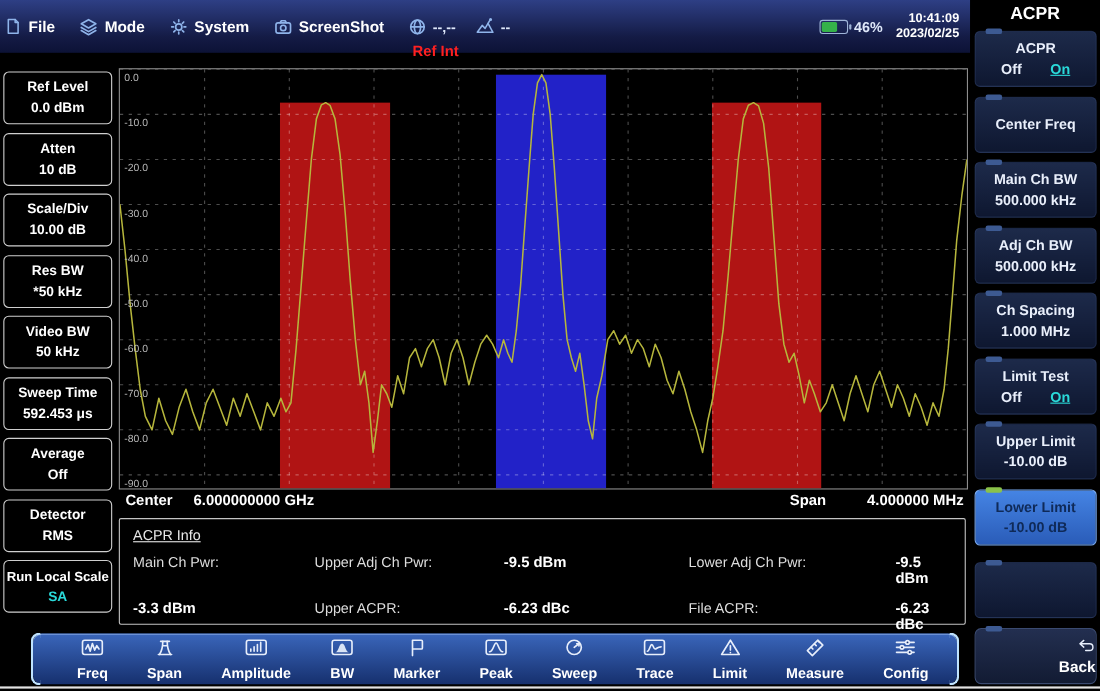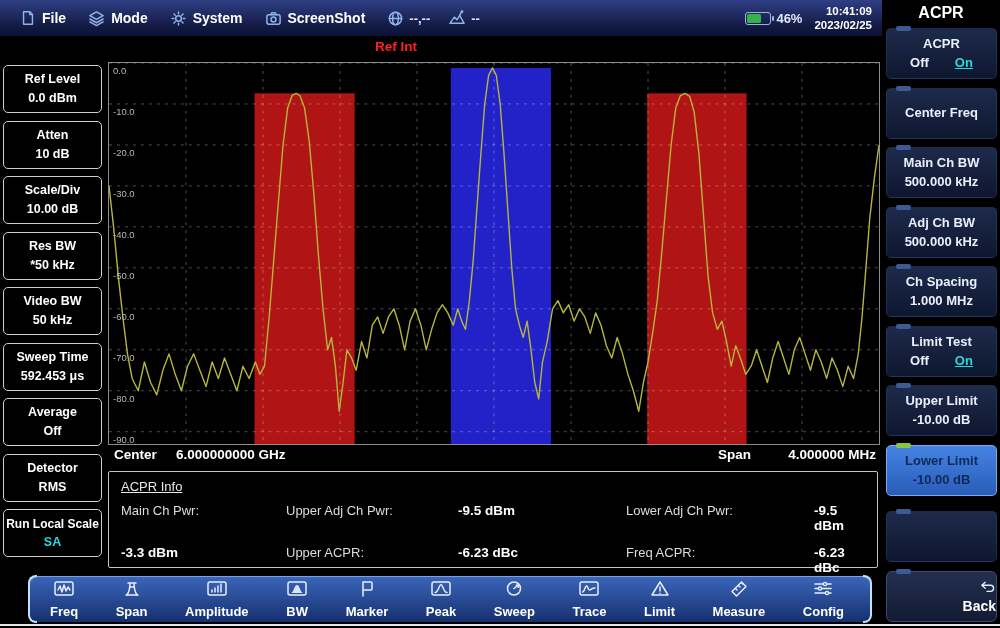--- a/index.html
+++ b/index.html
@@ -1,23 +1,23 @@
 <!DOCTYPE html>
 <html><head>
 <meta charset="utf-8">
 <style>
   * { margin:0; padding:0; box-sizing:border-box; }
   html,body { background:#000; }
   body { font-family:"Liberation Sans", sans-serif; }
   .screen { position:relative; width:1000px; height:628px; background:#000; overflow:hidden; }
 
   
-  .topbar { position:absolute; left:0; top:0; width:882px; height:36px;
+  .topbar { position:absolute; left:0; top:0; width:882px; height:48px;
     background:linear-gradient(#2e3f85,#141b45 70%,#0c1236); display:flex; align-items:center;
-    padding-left:20px; color:#fff; }
+    padding-left:4px; color:#fff; }
   .menu-item { display:flex; align-items:center; gap:6px; margin-right:22px; font-size:14px; font-weight:bold; }
   .mi-ico { display:flex; align-items:center; }
   .status-item { display:flex; align-items:center; gap:5px; margin-right:18px; font-size:13px; font-weight:bold; color:#dfe8fa; }
   .tb-right { margin-left:auto; display:flex; align-items:center; gap:12px; padding-right:10px; }
   .battery { position:relative; width:26px; height:13px; border:1.5px solid #9fb4d8; border-radius:3px; }
   .battery:after { content:""; position:absolute; right:-4px; top:3px; width:2.5px; height:5px; background:#9fb4d8; border-radius:1px; }
   .batt-fill { position:absolute; left:1px; top:1px; bottom:1px; width:55%; background:#35b24a; border-radius:1.5px; }
   .batt-pct { font-size:13px; font-weight:bold; }
   .clock { text-align:right; font-size:11.5px; font-weight:bold; line-height:1.25; }
 
@@ -70,21 +70,21 @@
   .acpr-grid .val { font-weight:bold; color:#fff; font-size:13.5px; }
 
   
   .toolbar { position:absolute; left:30px; top:576px; width:840px; height:46px; border-radius:8px;
     background:linear-gradient(#3a66bb,#16306e); box-shadow:inset 0 1px 0 #7ca0e0;
     display:flex; justify-content:space-between; align-items:center; padding:0 26px 0 20px; }
   .bracket { position:absolute; top:-1px; bottom:-1px; width:9px; border:2.5px solid #bfe3ff; }
   .bracket.l { left:-2px; border-right:none; border-radius:8px 0 0 8px; }
   .bracket.r { right:-2px; border-left:none; border-radius:0 8px 8px 0; }
   .titem { display:flex; flex-direction:column; align-items:center; gap:7px; color:#fff;
-    font-size:13px; font-weight:bold; line-height:1.1; }
+    font-size:13px; font-weight:bold; line-height:1.1;margin-left:20px; }
   .titem svg { display:block; }
 
   .bottom-line { position:absolute; left:0; top:624px; width:1000px; height:2px; background:#e3e3e3; }
 
   .ico { stroke:#8fb4ea; fill:none; stroke-width:1.6; stroke-linecap:round; stroke-linejoin:round; }
   .ico-w { stroke:#e7eefb; fill:none; stroke-width:1.5; stroke-linecap:round; stroke-linejoin:round; }
 </style>
 </head>
 <body>
 
@@ -316,21 +316,21 @@
     <div class="acpr-grid">
       <div>Main Ch Pwr:</div>
       <div>Upper Adj Ch Pwr:</div>
       <div class="val">-9.5 dBm</div>
       <div>Lower Adj Ch Pwr:</div>
       <div class="val">-9.5 dBm</div>
 
       <div class="val">-3.3 dBm</div>
       <div>Upper ACPR:</div>
       <div class="val">-6.23 dBc</div>
-      <div>Freq ACPR:</div>
+      <div>File ACPR:</div>
       <div class="val">-6.23 dBc</div>
     </div>
   </div>
 
   <div class="toolbar">
     <span class="bracket l"></span>
     <span class="bracket r"></span>
 
     <div class="titem">
       <span>

